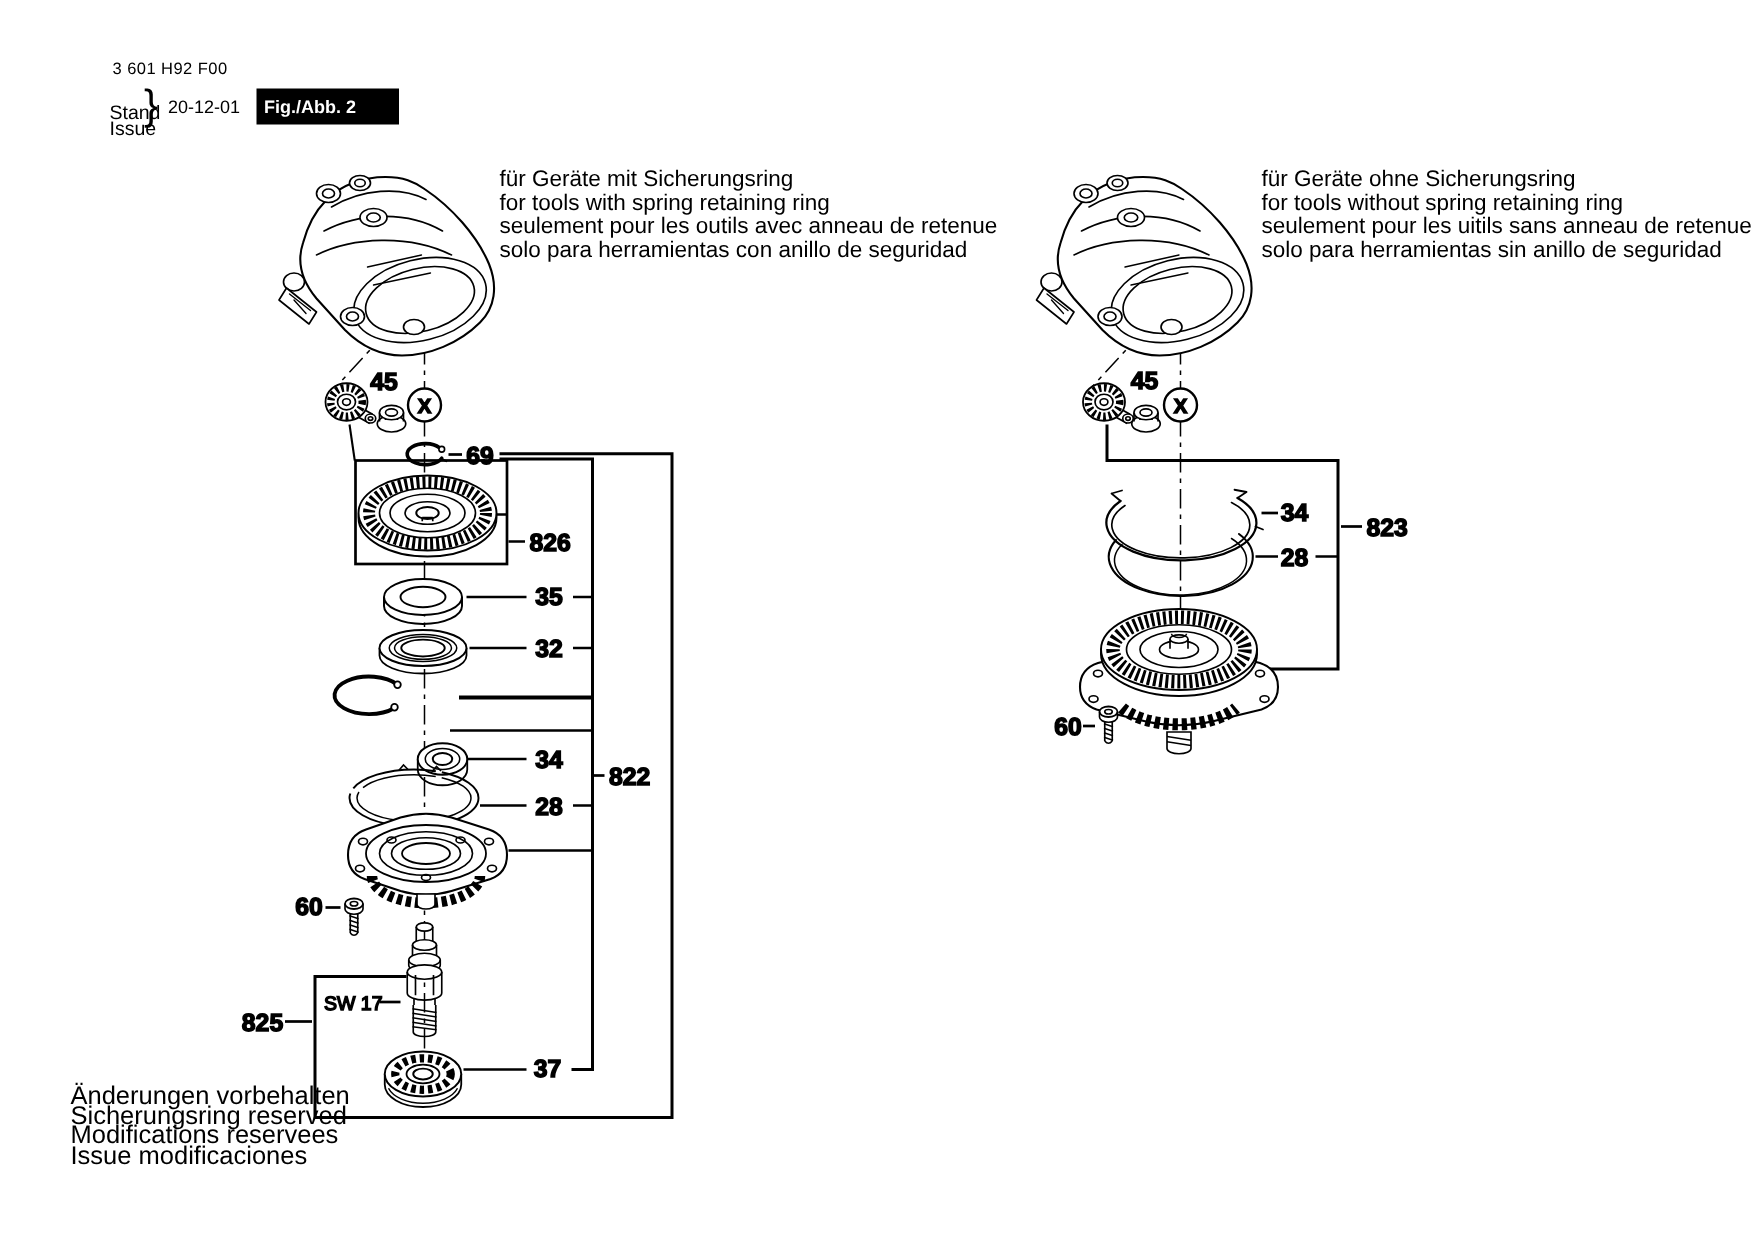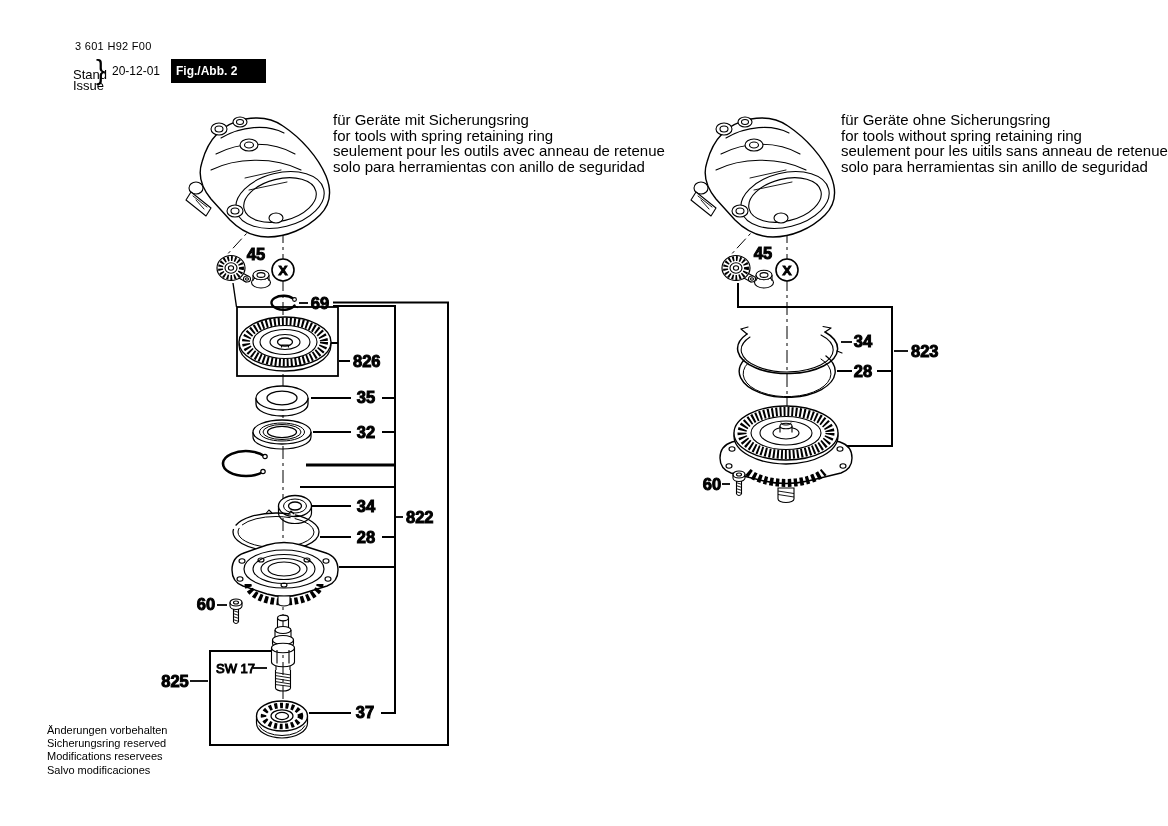--- a/index.html
+++ b/index.html
@@ -8,21 +8,21 @@
   .abs{position:absolute;}
   .partnum{left:75px;top:40px;font-size:11px;letter-spacing:.3px;}
   .standissue{left:73px;top:70px;font-size:13px;line-height:10.5px;}
   .brace{left:96px;top:54px;font-size:28px;font-weight:300;}
   .date{left:112px;top:64px;font-size:12px;}
   .figbadge{left:156px;top:59px;width:95px;height:24px;background:#000;color:#fff;
             font-size:12px;font-weight:700;line-height:24px;padding-left:5px;box-sizing:border-box;margin-left:15px;}
   .noteblock{font-size:15px;line-height:15.6px;white-space:nowrap;}
   .note-left{left:333px;top:112px;}
   .note-right{left:841px;top:112px;}
-  .footerblock{left:47px;top:724px;font-size:11px;line-height:13.2px;white-space:nowrap;}
+  .footerblock{left:47px;top:724px;font-size:17px;line-height:13.2px;white-space:nowrap;}
   svg{position:absolute;left:0;top:0;}
   .lbl{font:700 16.5px "Liberation Sans",sans-serif;fill:#000;}
   .lbl-x{font:700 13.5px "Liberation Sans",sans-serif;fill:#000;}
   .lbl-rg{font:400 13px "Liberation Sans",sans-serif;fill:#000;}
 </style>
 </head>
 <body>
 
 <div class="page">
 
@@ -45,21 +45,21 @@
     <div>für Geräte ohne Sicherungsring</div>
     <div>for tools without spring retaining ring</div>
     <div>seulement pour les uitils sans anneau de retenue</div>
     <div>solo para herramientas sin anillo de seguridad</div>
   </div>
 
   <div class="abs footerblock">
     <div>Änderungen vorbehalten</div>
     <div>Sicherungsring reserved</div>
     <div>Modifications reservees</div>
-    <div>Salvo modificaciones</div>
+    <div>Issue modificaciones</div>
   </div>
 
   <svg width="1168" height="826" viewBox="0 0 1168 826">
     <defs>
       <g id="housing" stroke="#000" fill="none" stroke-width="1.1" stroke-linecap="round" stroke-linejoin="round">
         <path d="M34,22 C44,11 60,6 74,6 C86,6 93,9 100,14 C118,26 135,45 143,64 C149,79 147,93 137,103 C123,117 103,125 85,125 C69,125 57,118 47,108 L28,87 C18,75 15,62 19,50 C22,39 27,29 34,22 Z" fill="#fff" stroke-width="1.4"></path>
         <path d="M38,26 C58,14 84,12 101,21"></path>
         <path d="M33,42 C56,30 88,28 112,42"></path>
         <path d="M28,58 C52,46 90,44 118,58"></path>
         <ellipse cx="97" cy="88" rx="45" ry="27" transform="rotate(-14 97 88)" fill="#fff"></ellipse>

